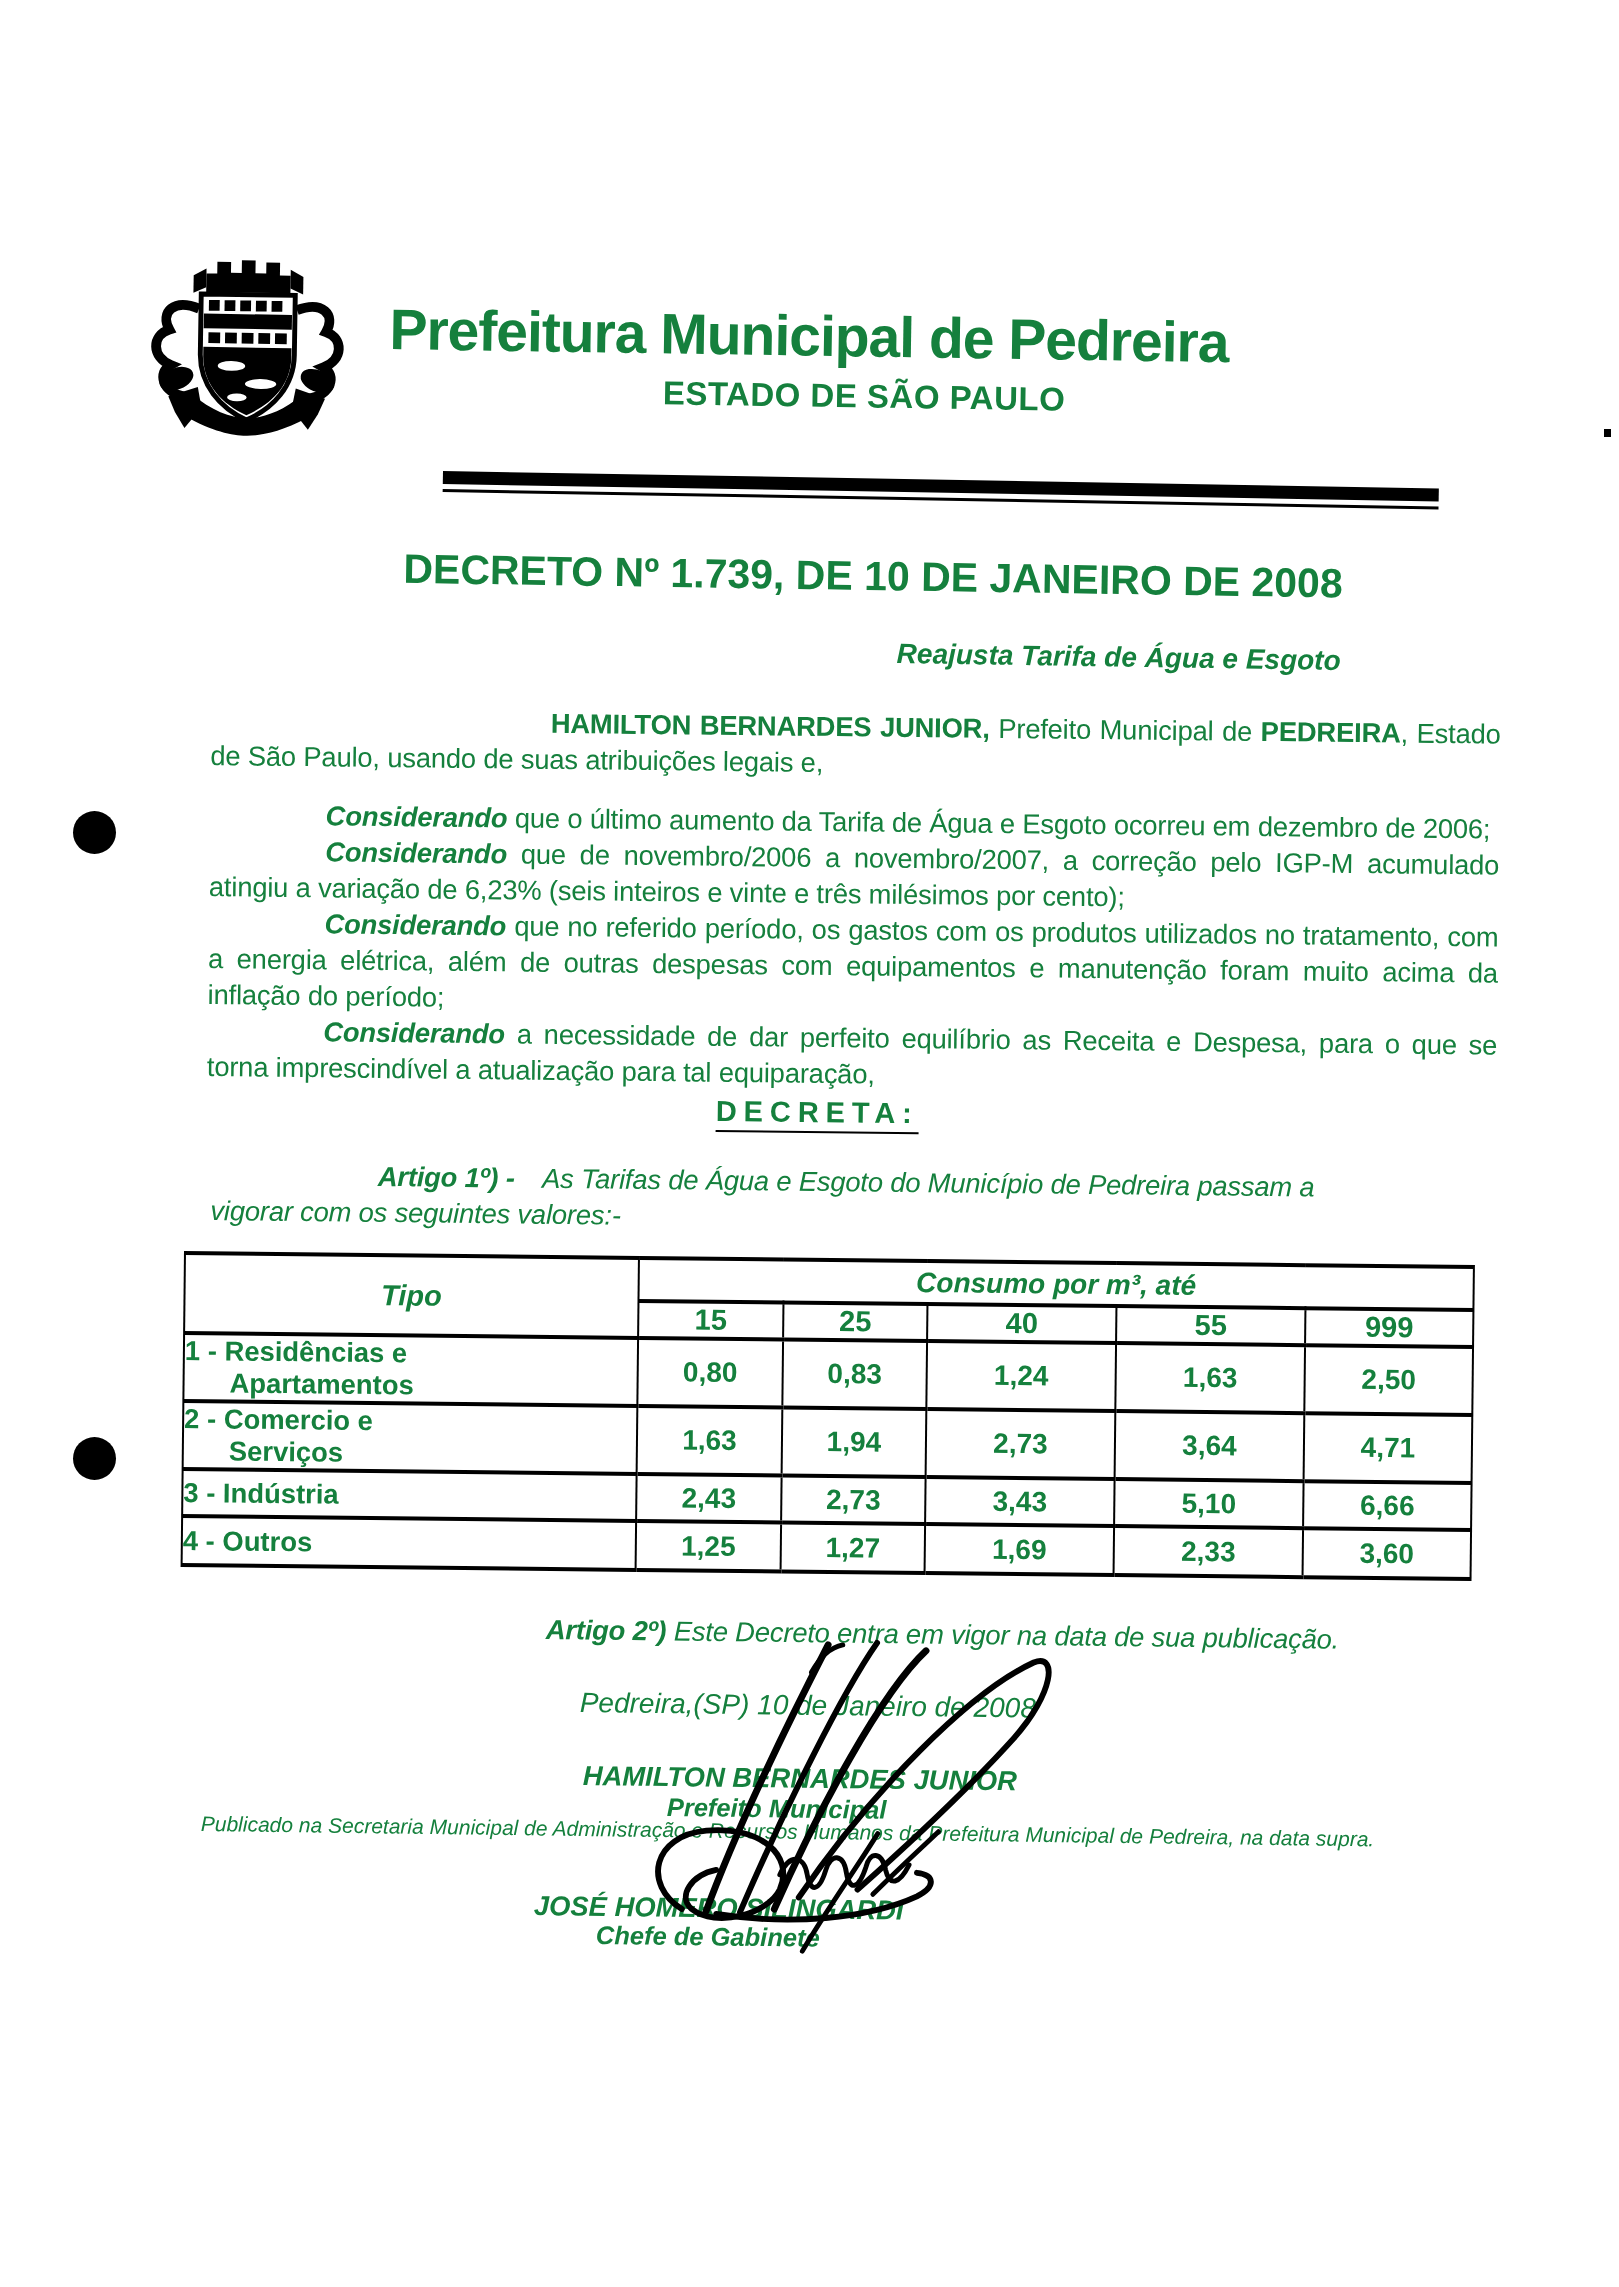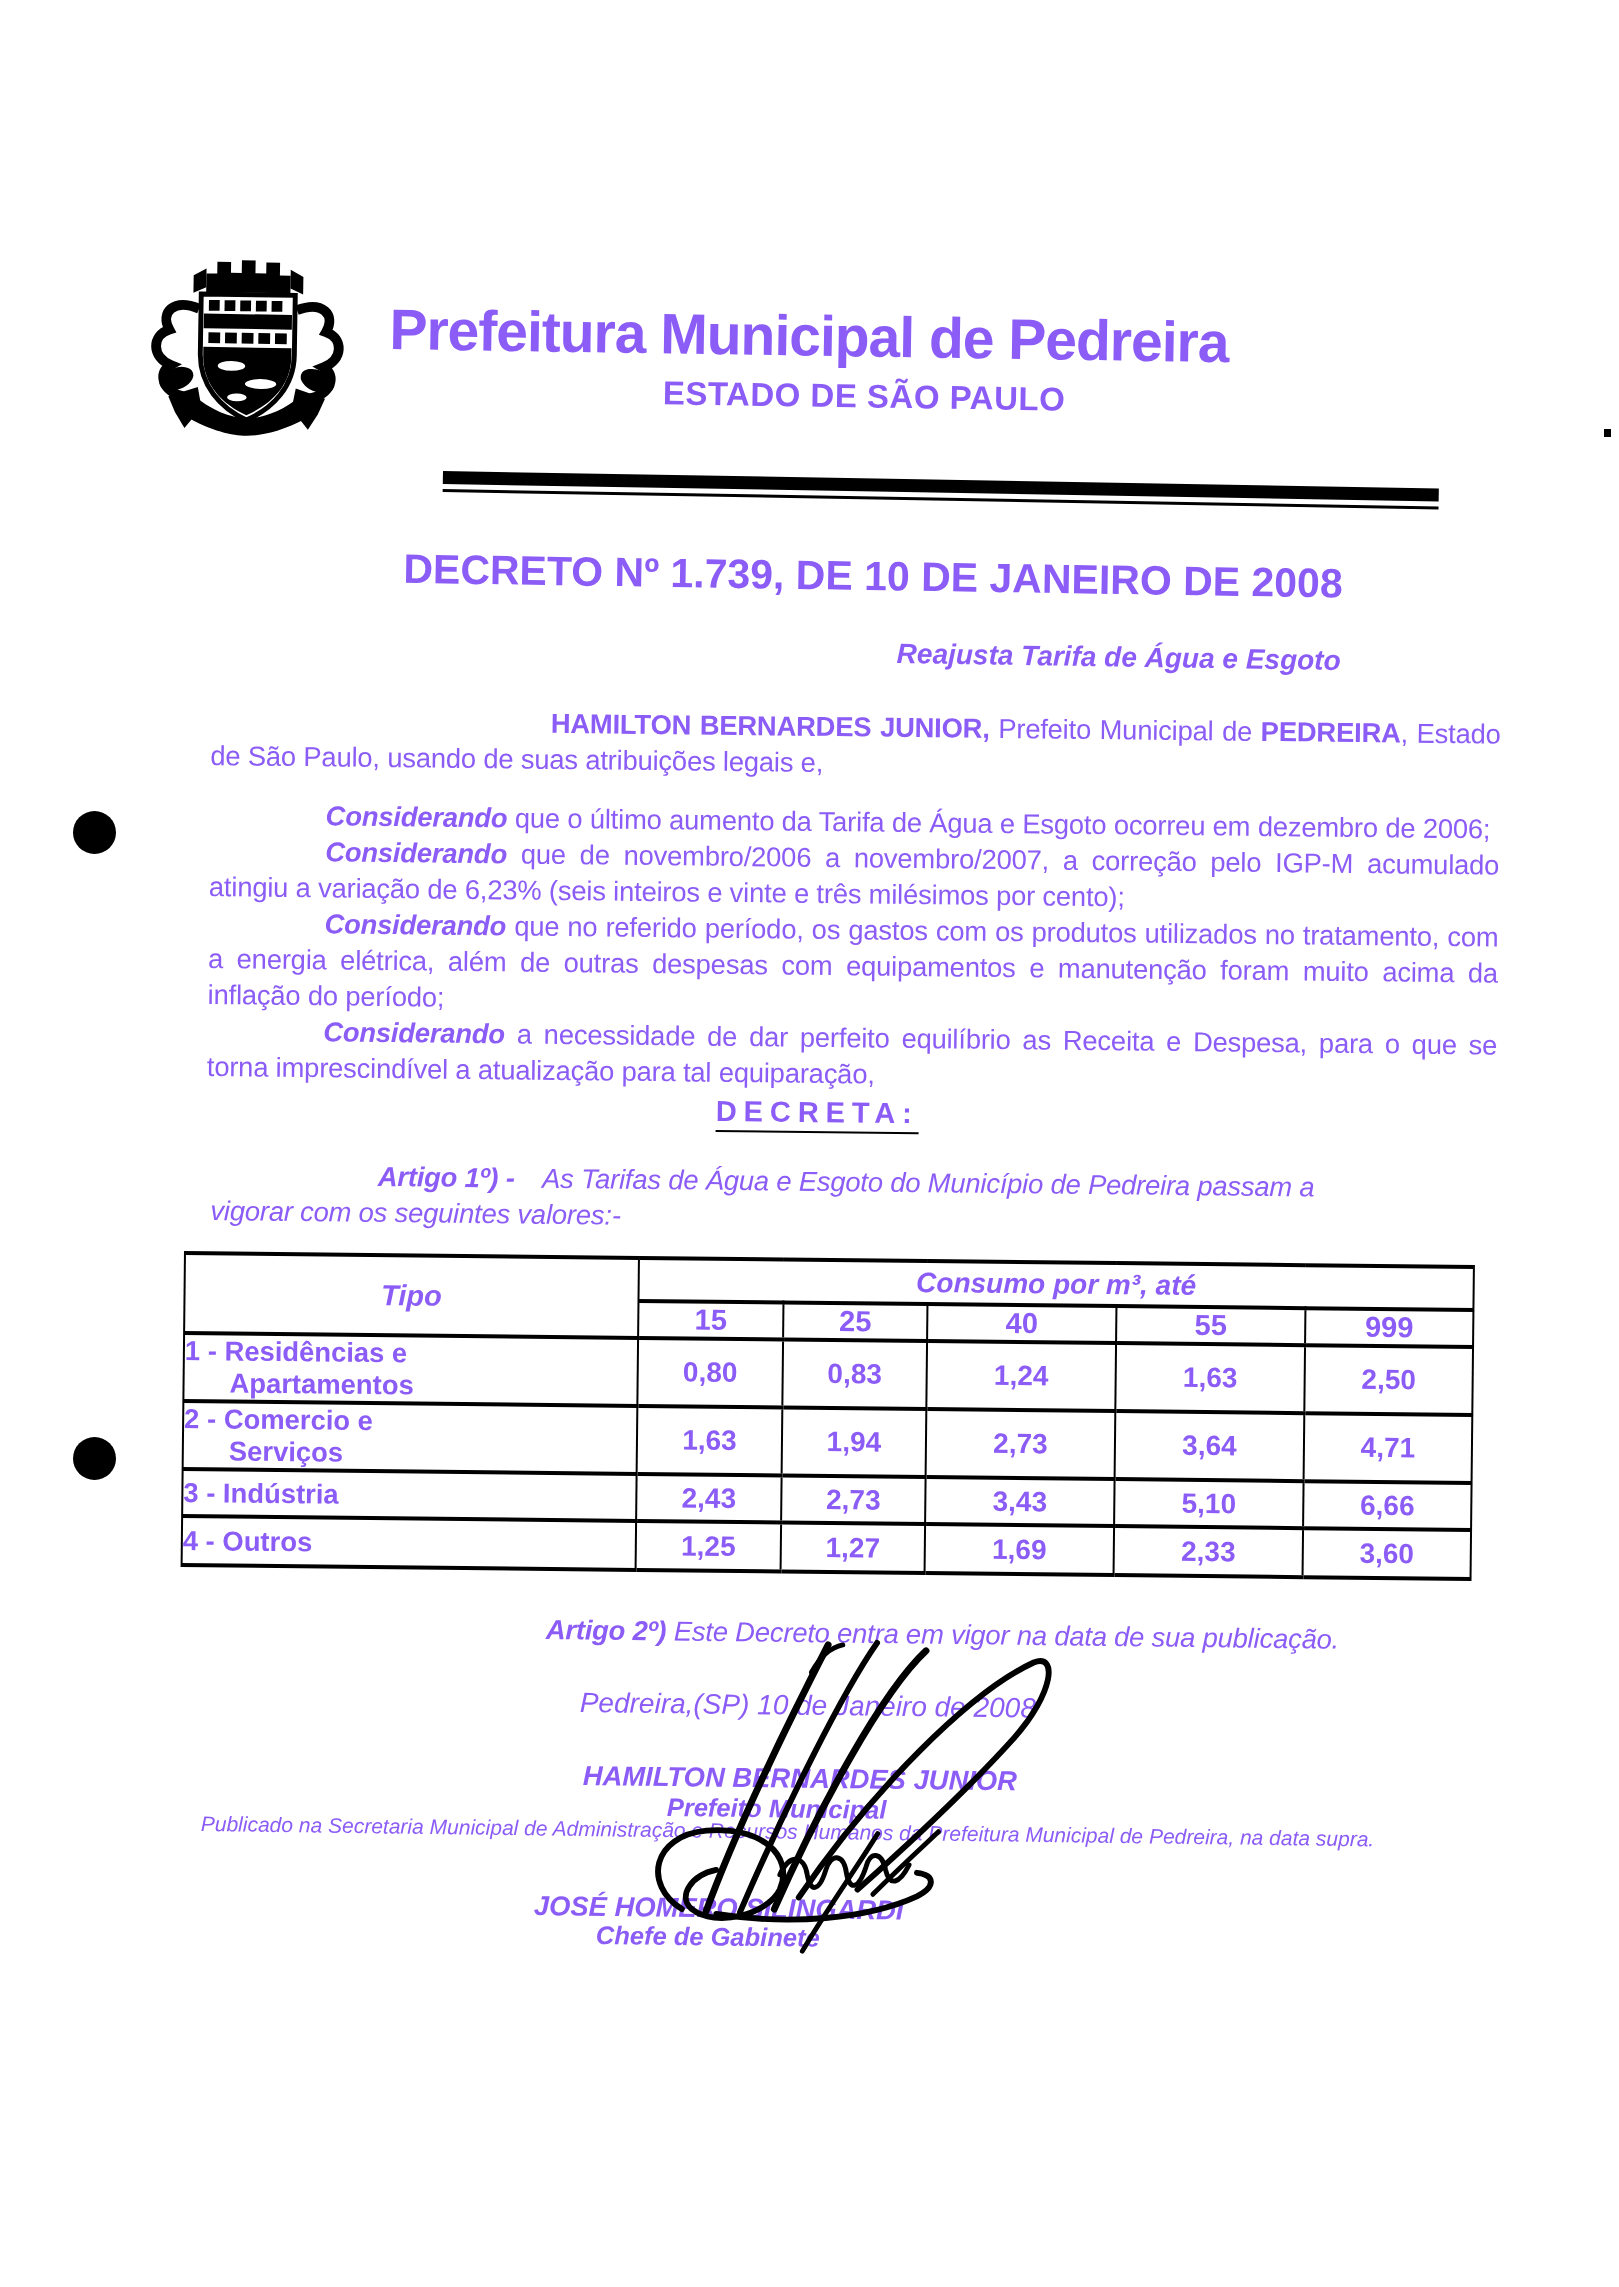--- a/index.html
+++ b/index.html
@@ -1,17 +1,17 @@
 <!DOCTYPE html>
 <html><head>
 <meta charset="utf-8">
 <style>
   html,body{margin:0;padding:0;background:#ffffff;}
   #page{position:relative;width:1619px;height:2288px;background:#fff;overflow:hidden;
-        font-family:"Liberation Sans", sans-serif;color:#8b5cf6;}
+        font-family:"Liberation Sans", sans-serif;color:#15803d;}
   .abs{position:absolute;}
   .tilt9{transform:rotate(0.9deg);transform-origin:0 0;}
   .tilt7{transform:rotate(0.7deg);transform-origin:0 0;}
   .tilt65{transform:rotate(0.65deg);transform-origin:0 0;}
   .tilt10{transform:rotate(1deg);transform-origin:0 0;}
 
   
   .org-name{font-size:57px;font-weight:bold;white-space:nowrap;letter-spacing:-1px;}
   .org-sub{font-size:33px;font-weight:bold;text-align:center;position:relative;left:56px;margin-top:7.8px;letter-spacing:0.5px;}
   .rule-thick{height:12.7px;background:#000;}

